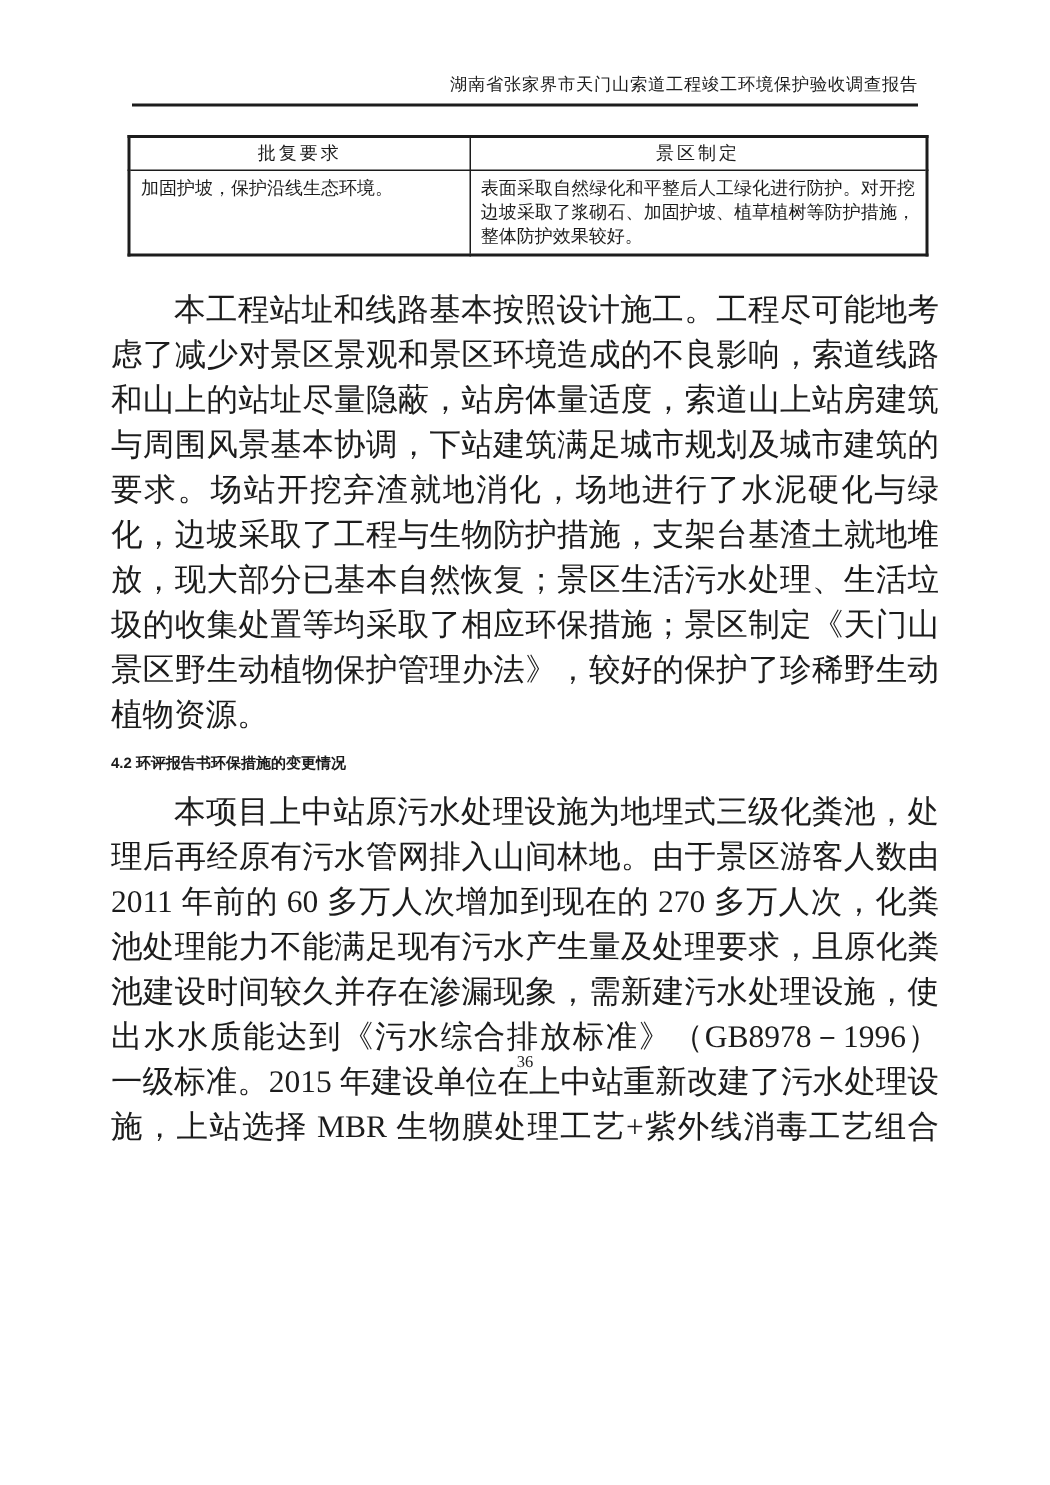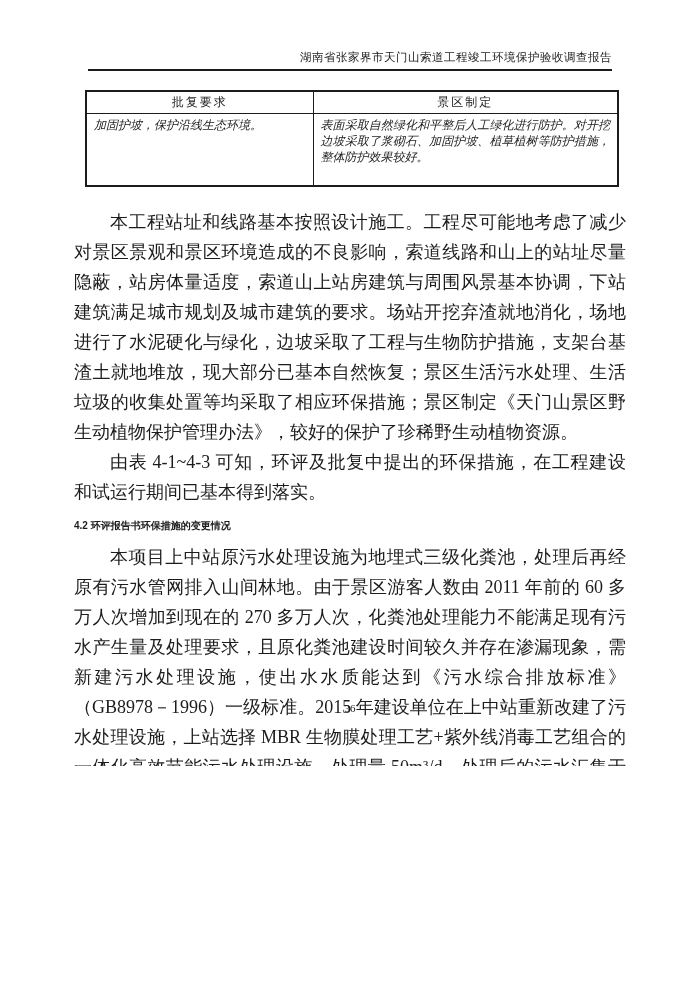--- a/index.html
+++ b/index.html
@@ -52,31 +52,30 @@
   }
   .doc-table th {
     font-weight: normal;
     text-align: center;
     padding: 2px 4px;
     letter-spacing: 2px;
     height: 15px;
   }
   .doc-table td {
     vertical-align: top;
-    padding: 3px 7px 20px 7px;
+    padding: 3px 7px 4px 7px;
     line-height: 16px;
     height: 40px;
-    font-style: italic;
   }
   .col-req { width: 227px; }
   .col-impl { width: 305px; }
   .cell-impl { text-align: justify; }
   .body-para {
     margin: 0;
-    font-size: 18px;
+    font-size: 21px;
     line-height: 30px;
     text-align: justify;
     text-indent: 2em;
     color: #1c1c1c;
   }
   .first-para {
     margin-top: 20px;
   }
   .section-heading {
     margin: 7px 0 4px 0;
@@ -120,21 +119,20 @@
     <tbody>
       <tr>
         <td>加固护坡，保护沿线生态环境。</td>
         <td class="cell-impl">表面采取自然绿化和平整后人工绿化进行防护。对开挖边坡采取了浆砌石、加固护坡、植草植树等防护措施，整体防护效果较好。</td>
       </tr>
     </tbody>
   </table>
 
   <p class="body-para first-para">本工程站址和线路基本按照设计施工。工程尽可能地考虑了减少对景区景观和景区环境造成的不良影响，索道线路和山上的站址尽量隐蔽，站房体量适度，索道山上站房建筑与周围风景基本协调，下站建筑满足城市规划及城市建筑的要求。场站开挖弃渣就地消化，场地进行了水泥硬化与绿化，边坡采取了工程与生物防护措施，支架台基渣土就地堆放，现大部分已基本自然恢复；景区生活污水处理、生活垃圾的收集处置等均采取了相应环保措施；景区制定《天门山景区野生动植物保护管理办法》，较好的保护了珍稀野生动植物资源。</p>
 
-  <p class="body-para">由表 4-1~4-3 可知，环评及批复中提出的环保措施，在工程建设和试运行期间已基本得到落实。</p>
 
   <h2 class="section-heading">4.2 环评报告书环保措施的变更情况</h2>
 
   <p class="body-para">本项目上中站原污水处理设施为地埋式三级化粪池，处理后再经原有污水管网排入山间林地。由于景区游客人数由 2011 年前的 60 多万人次增加到现在的 270 多万人次，化粪池处理能力不能满足现有污水产生量及处理要求，且原化粪池建设时间较久并存在渗漏现象，需新建污水处理设施，使出水水质能达到《污水综合排放标准》（GB8978－1996）一级标准。2015 年建设单位在上中站重新改建了污水处理设施，上站选择 MBR 生物膜处理工艺+紫外线消毒工艺组合的一体化高效节能污水处理设施，处理量 50m³/d，处理后的污水汇集于贮水池备用，回用于浇灌周边林地；中站生活废水处理设施处理工艺与上站相同，中站由于游客不停留，废水设计处理量 15m³/d，处理后的污水浇灌周边林地；经监测，新建的污水处理设施出水水质均能达到《城镇污水处理厂污染物排放标准》GB18918-2002 中一级 B 标排放标准。</p>
 
   <div class="footer">
     <span>36</span>
   </div>
 
 </div>

